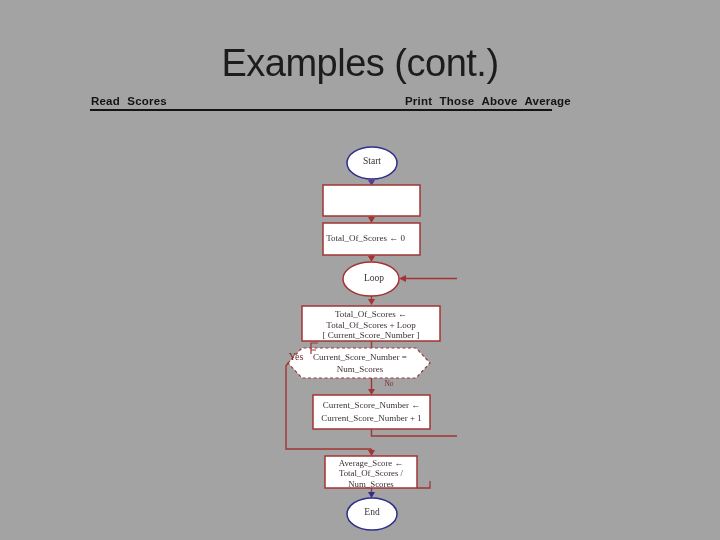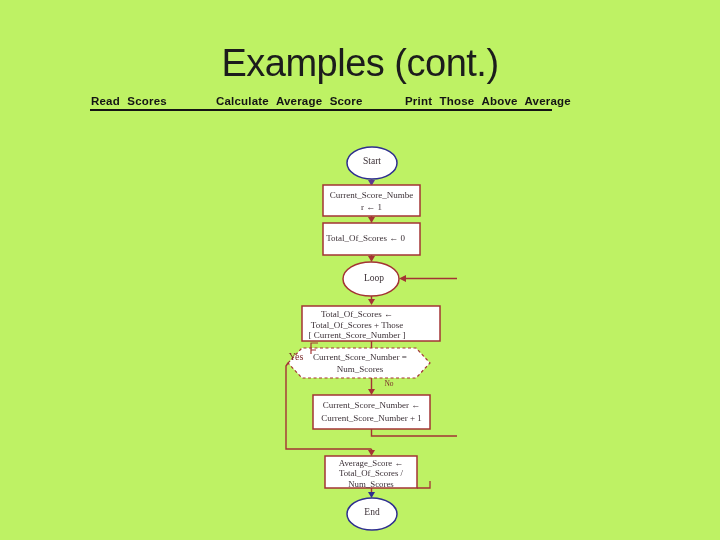--- a/index.html
+++ b/index.html
@@ -1,19 +1,19 @@
 <!DOCTYPE html>
 <html><head>
 <meta charset="utf-8">
 <style>
   html,body{margin:0;padding:0;background:#ffffff;}
   #slide{
     position:relative;
     width:720px;height:540px;
-    background:#bef264;
+    background:#a3a3a3;
     overflow:hidden;
     font-family:"Liberation Sans", sans-serif;
   }
   
   .slide-title{
     position:absolute;left:0;top:42px;width:720px;
     text-align:center;
     font-size:38px;font-weight:normal;letter-spacing:-0.5px;
     color:#1c1c1c;
   }
@@ -36,37 +36,36 @@
   .fc-text{
     position:absolute;
     font-family:"Liberation Serif","DejaVu Serif",serif;
     color:#3b3036;text-align:center;white-space:nowrap;
   }
   .fc-text div{white-space:nowrap;}
   .t-start{left:347px;top:156px;width:50px;font-size:9.5px;}
   .t-box1{left:323px;top:189px;width:97px;font-size:9px;line-height:12px;}
   .t-box2{left:308px;top:233px;width:97px;font-size:9px;text-align:right;}
   .t-loop{left:343px;top:273px;width:62px;font-size:9.5px;}
-  .t-box3{left:288px;top:309px;width:138px;font-size:9px;line-height:10.5px;}
+  .t-box3{left:302px;top:309px;width:138px;font-size:9px;line-height:10.5px;}
   .t-check{left:296px;top:352px;width:128px;font-size:9px;line-height:11.5px;font-family:Liberation Serif, serif;}
   .t-box4{left:313px;top:399px;width:117px;font-size:9px;line-height:13px;}
   .t-box5{left:325px;top:458px;width:92px;font-size:8.8px;line-height:10.3px;}
   .t-end{left:347px;top:507px;width:50px;font-size:9.5px;}
   .t-yes{left:286px;top:351px;width:20px;font-size:10px;color:#7a2a2a;}
   .t-no{left:381px;top:379px;width:16px;font-size:7.5px;color:#7a2a2a;text-align:center;}
 </style>
 </head>
 <body>
 
 <div id="slide">
 
   <div class="slide-title">Examples (cont.)</div>
 
   <span class="col-header hdr1">Read Scores</span>
-  <span class="col-header hdr2">Calculate Average Score</span>
   <span class="col-header hdr3">Print Those Above Average</span>
   <div class="hdr-underline"></div>
 
   <svg class="fc-svg" viewBox="0 0 720 540" xmlns="http://www.w3.org/2000/svg">
 
     <ellipse cx="372" cy="163" rx="25" ry="16" fill="#ffffff" stroke="#2e2e8f" stroke-width="1.5"></ellipse>
 
     <line x1="371.5" y1="179" x2="371.5" y2="181" stroke="#5b3a8f" stroke-width="1.6"></line>
     <polygon points="368,180 375,180 371.5,186" fill="#5b3a8f"></polygon>
 
@@ -112,32 +111,28 @@
     <path d="M417,488 H430 V481" fill="none" stroke="#a33434" stroke-width="1.3"></path>
 
     <line x1="371.5" y1="488" x2="371.5" y2="493" stroke="#a33434" stroke-width="1.4"></line>
     <polygon points="368,492 375,492 371.5,498" fill="#2e2e8f"></polygon>
 
     <ellipse cx="372" cy="514" rx="25" ry="16" fill="#ffffff" stroke="#2e2e8f" stroke-width="1.5"></ellipse>
   </svg>
 
   <div class="fc-text t-start">Start</div>
 
-  <div class="fc-text t-box1">
-    <div>Current_Score_Numbe</div>
-    <div>r ← 1</div>
-  </div>
 
   <div class="fc-text t-box2">Total_Of_Scores ← 0</div>
 
   <div class="fc-text t-loop">Loop</div>
 
   <div class="fc-text t-box3">
     <div>Total_Of_Scores ←</div>
-    <div>Total_Of_Scores + Those</div>
+    <div>Total_Of_Scores + Loop</div>
     <div>[ Current_Score_Number ]</div>
   </div>
 
   <div class="fc-text t-check">
     <div>Current_Score_Number =</div>
     <div>Num_Scores</div>
   </div>
 
   <div class="fc-text t-yes">Yes</div>
   <div class="fc-text t-no">No</div>

